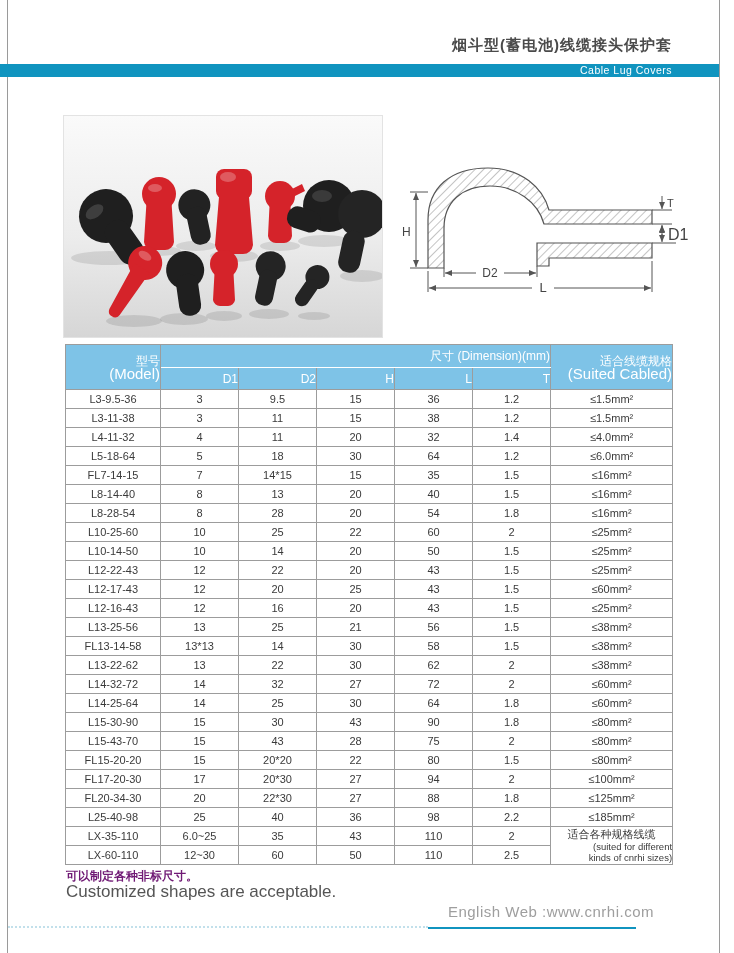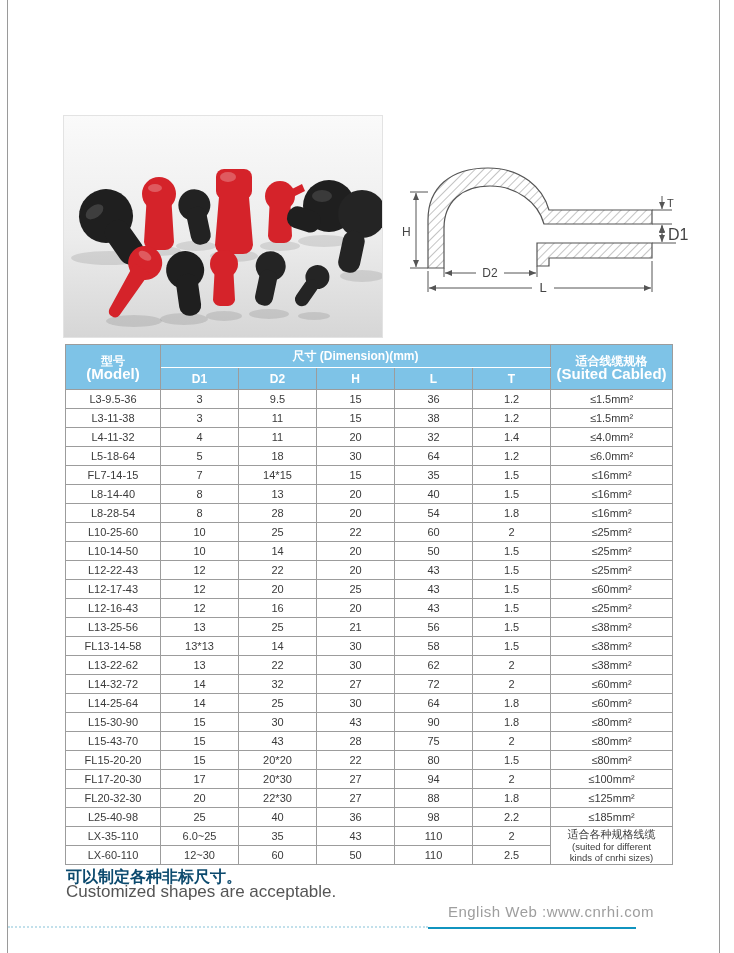--- a/index.html
+++ b/index.html
@@ -30,36 +30,36 @@
 
   .spec-table{
     position:absolute;left:65px;top:344px;width:607px;
     border-collapse:collapse;table-layout:fixed;
     font-size:11px;color:#3a3a3a;
   }
   .spec-table th,.spec-table td{
     border:1px solid #9c9c9c;text-align:center;padding:0;overflow:hidden;
   }
   .spec-table th{
-    background:var(--thead,#7ec3e7);color:#fff;font-weight:bold;
+    background:var(--thead,#7ec3e7);color:#fff;font-weight:normal;text-align:right;
   }
   .spec-table thead tr.toprow th{height:22px;}
   .spec-table thead tr.subrow th{height:21px;font-size:12px;}
   .spec-table th .h-cn{font-size:12px;line-height:13px;}
   .spec-table th .h-en{font-size:15px;line-height:12px;}
   .spec-table th.dim{border-bottom-color:#fff;font-size:12px;margin-left:48px;}
   .spec-table tr.subrow th{border-top-color:#fff;border-left-color:#fff;}
   .spec-table tr.subrow th:first-child{border-left-color:#9c9c9c;}
   .spec-table td{height:18px;line-height:18px;}
   .spec-table td.suited-merged{line-height:12px;}
   .sm-cn{font-size:11px;line-height:13px;}
-  .sm-en{font-size:9.5px;line-height:11px;color:#3a3a3a;}
+  .sm-en{font-size:9.5px;line-height:11px;color:#3a3a3a;text-align:right;}
 
   .notes{position:absolute;left:66px;top:869px;}
-  .note-cn{font-size:16px;font-weight:bold;color:#0c4a6e;line-height:15px;}
+  .note-cn{font-size:12px;font-weight:bold;color:#701a75;line-height:15px;}
   .note-en{font-size:17px;color:#555;line-height:15px;}
 
   .footer-web{
     position:absolute;top:903px;right:80px;font-size:15px;color:#9e9e9e;
     letter-spacing:0.5px;
   }
   .footer-line-solid{
     position:absolute;left:428px;top:927px;width:208px;height:2px;
     background:var(--accent,#1094bf);
   }
@@ -70,21 +70,25 @@
   .page-badge{position:absolute;left:634px;top:900px;width:100px;height:30px;}
 </style>
 </head>
 <body>
 
 <div id="page">
 
   <div class="vline left"></div>
   <div class="vline right"></div>
 
-
+  <div class="title-cn">烟斗型(蓄电池)线缆接头保护套</div>
+
+  <div class="teal-bar">
+    <span>Cable Lug Covers</span>
+  </div>
 
   <div class="photo">
     <svg width="318" height="221" viewBox="0 0 318 221">
       <defs>
         <linearGradient id="bgph" x1="0" y1="0" x2="0" y2="1">
           <stop offset="0" stop-color="#fafafa"></stop>
           <stop offset="0.55" stop-color="#ececec"></stop>
           <stop offset="1" stop-color="#d6d6d6"></stop>
         </linearGradient>
       </defs>
@@ -438,21 +442,21 @@
         <tr>
           <td>FL17-20-30</td>
           <td>17</td>
           <td>20*30</td>
           <td>27</td>
           <td>94</td>
           <td>2</td>
           <td>≤100mm²</td>
         </tr>
         <tr>
-          <td>FL20-32-30</td>
+          <td>FL20-34-30</td>
           <td>20</td>
           <td>22*30</td>
           <td>27</td>
           <td>88</td>
           <td>1.8</td>
           <td>≤125mm²</td>
         </tr>
         <tr>
           <td>L25-40-98</td>
           <td>25</td>

